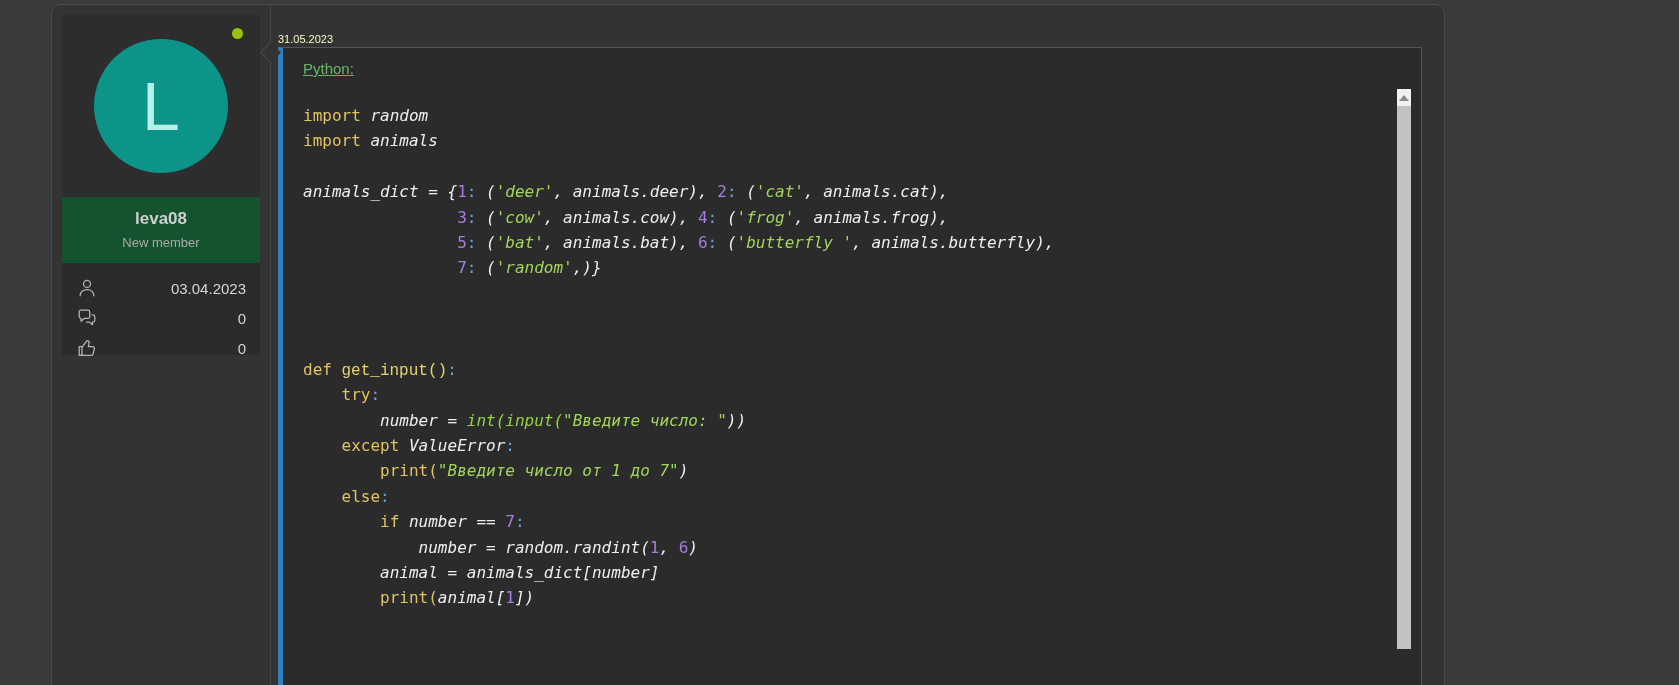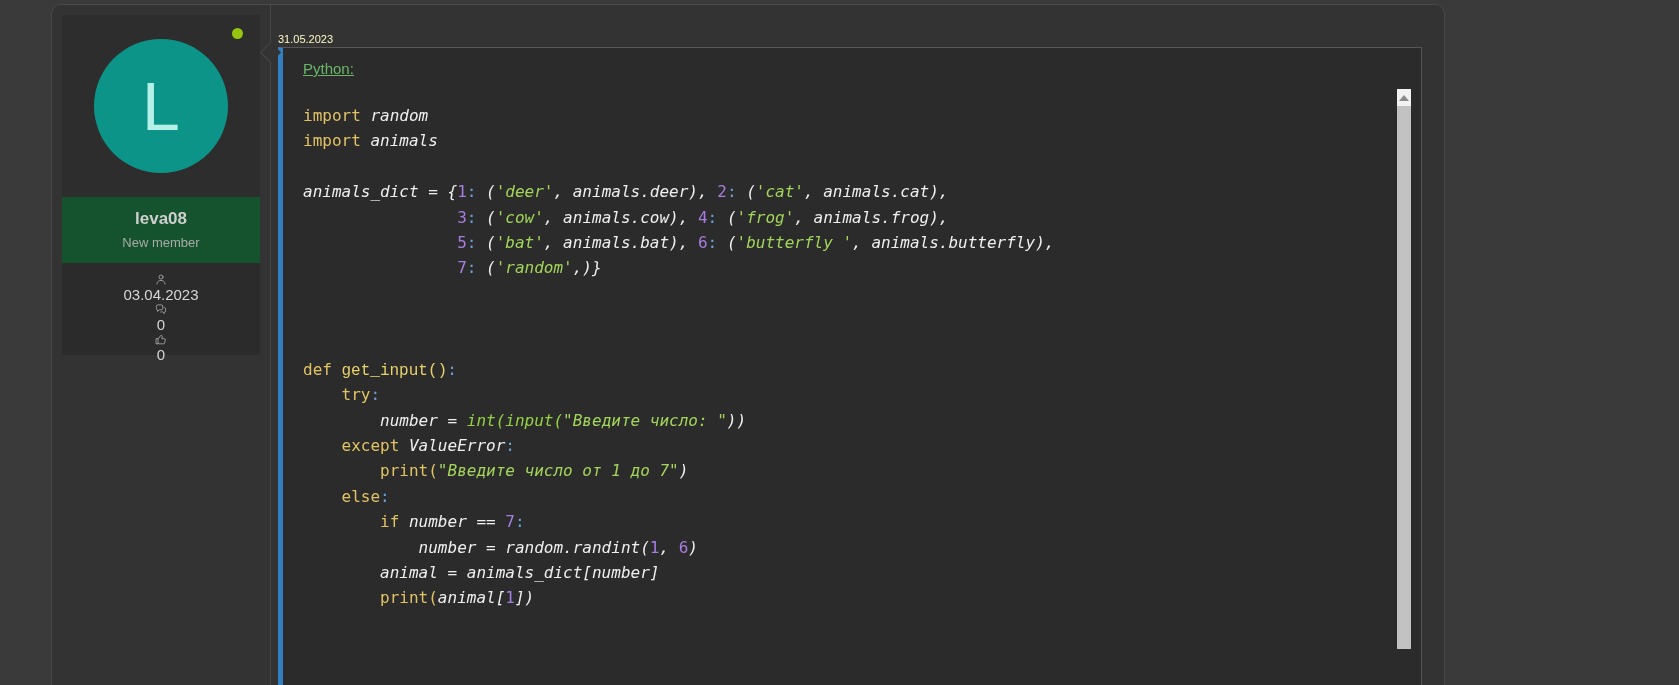--- a/index.html
+++ b/index.html
@@ -15,21 +15,21 @@
   .avatar-box{position:relative;background:#2d2d2d;height:182px;}
   .avatar{position:absolute;left:32px;top:24px;width:134px;height:134px;border-radius:50%;
     background:var(--avatar_teal,#0d9488);display:flex;align-items:center;justify-content:center;
     color:#b5f1e9;font-size:68px;font-weight:300;line-height:1;cursor:pointer;}
   .online-dot{position:absolute;top:13px;right:17px;width:11px;height:11px;border-radius:50%;
     background:var(--online_green,#97c40e);}
   .user-meta{background:#14532d;text-align:center;padding:12px 6px 13px;}
   .username{color:#cfcfcf;font-size:17px;font-weight:bold;cursor:pointer;}
   .user-role{color:#a9a9a9;font-size:13px;margin-top:6px;}
   .user-stats{background:#2b2b2b;padding:10px 14px 12px;height:92px;}
-  .stat-row{display:flex;align-items:center;justify-content:space-between;height:30px;flex-direction:column;}
+  .stat-row{display:flex;align-items:center;justify-content:space-between;height:30px;}
   .stat-row svg{width:22px;height:22px;stroke:#b5b5b5;fill:none;stroke-width:1.4;
     stroke-linecap:round;stroke-linejoin:round;}
   .stat-value{color:#d6d6d6;font-size:15px;}
 
   
   .main-cell{flex:1;border-left:1px solid #464646;padding:24px 22px 0 7px;position:relative;}
   .cell-arrow{position:absolute;left:-8px;top:40px;width:15px;height:15px;background:#333333;
     border-left:1px solid #4a4a4a;border-bottom:1px solid #4a4a4a;transform:rotate(45deg);}
   .post-date{color:#fef9c3;font-size:11px;cursor:pointer;}
   .post-title{color:#dadada;font-size:20px;font-weight:normal;margin:13px 0 15px;}

